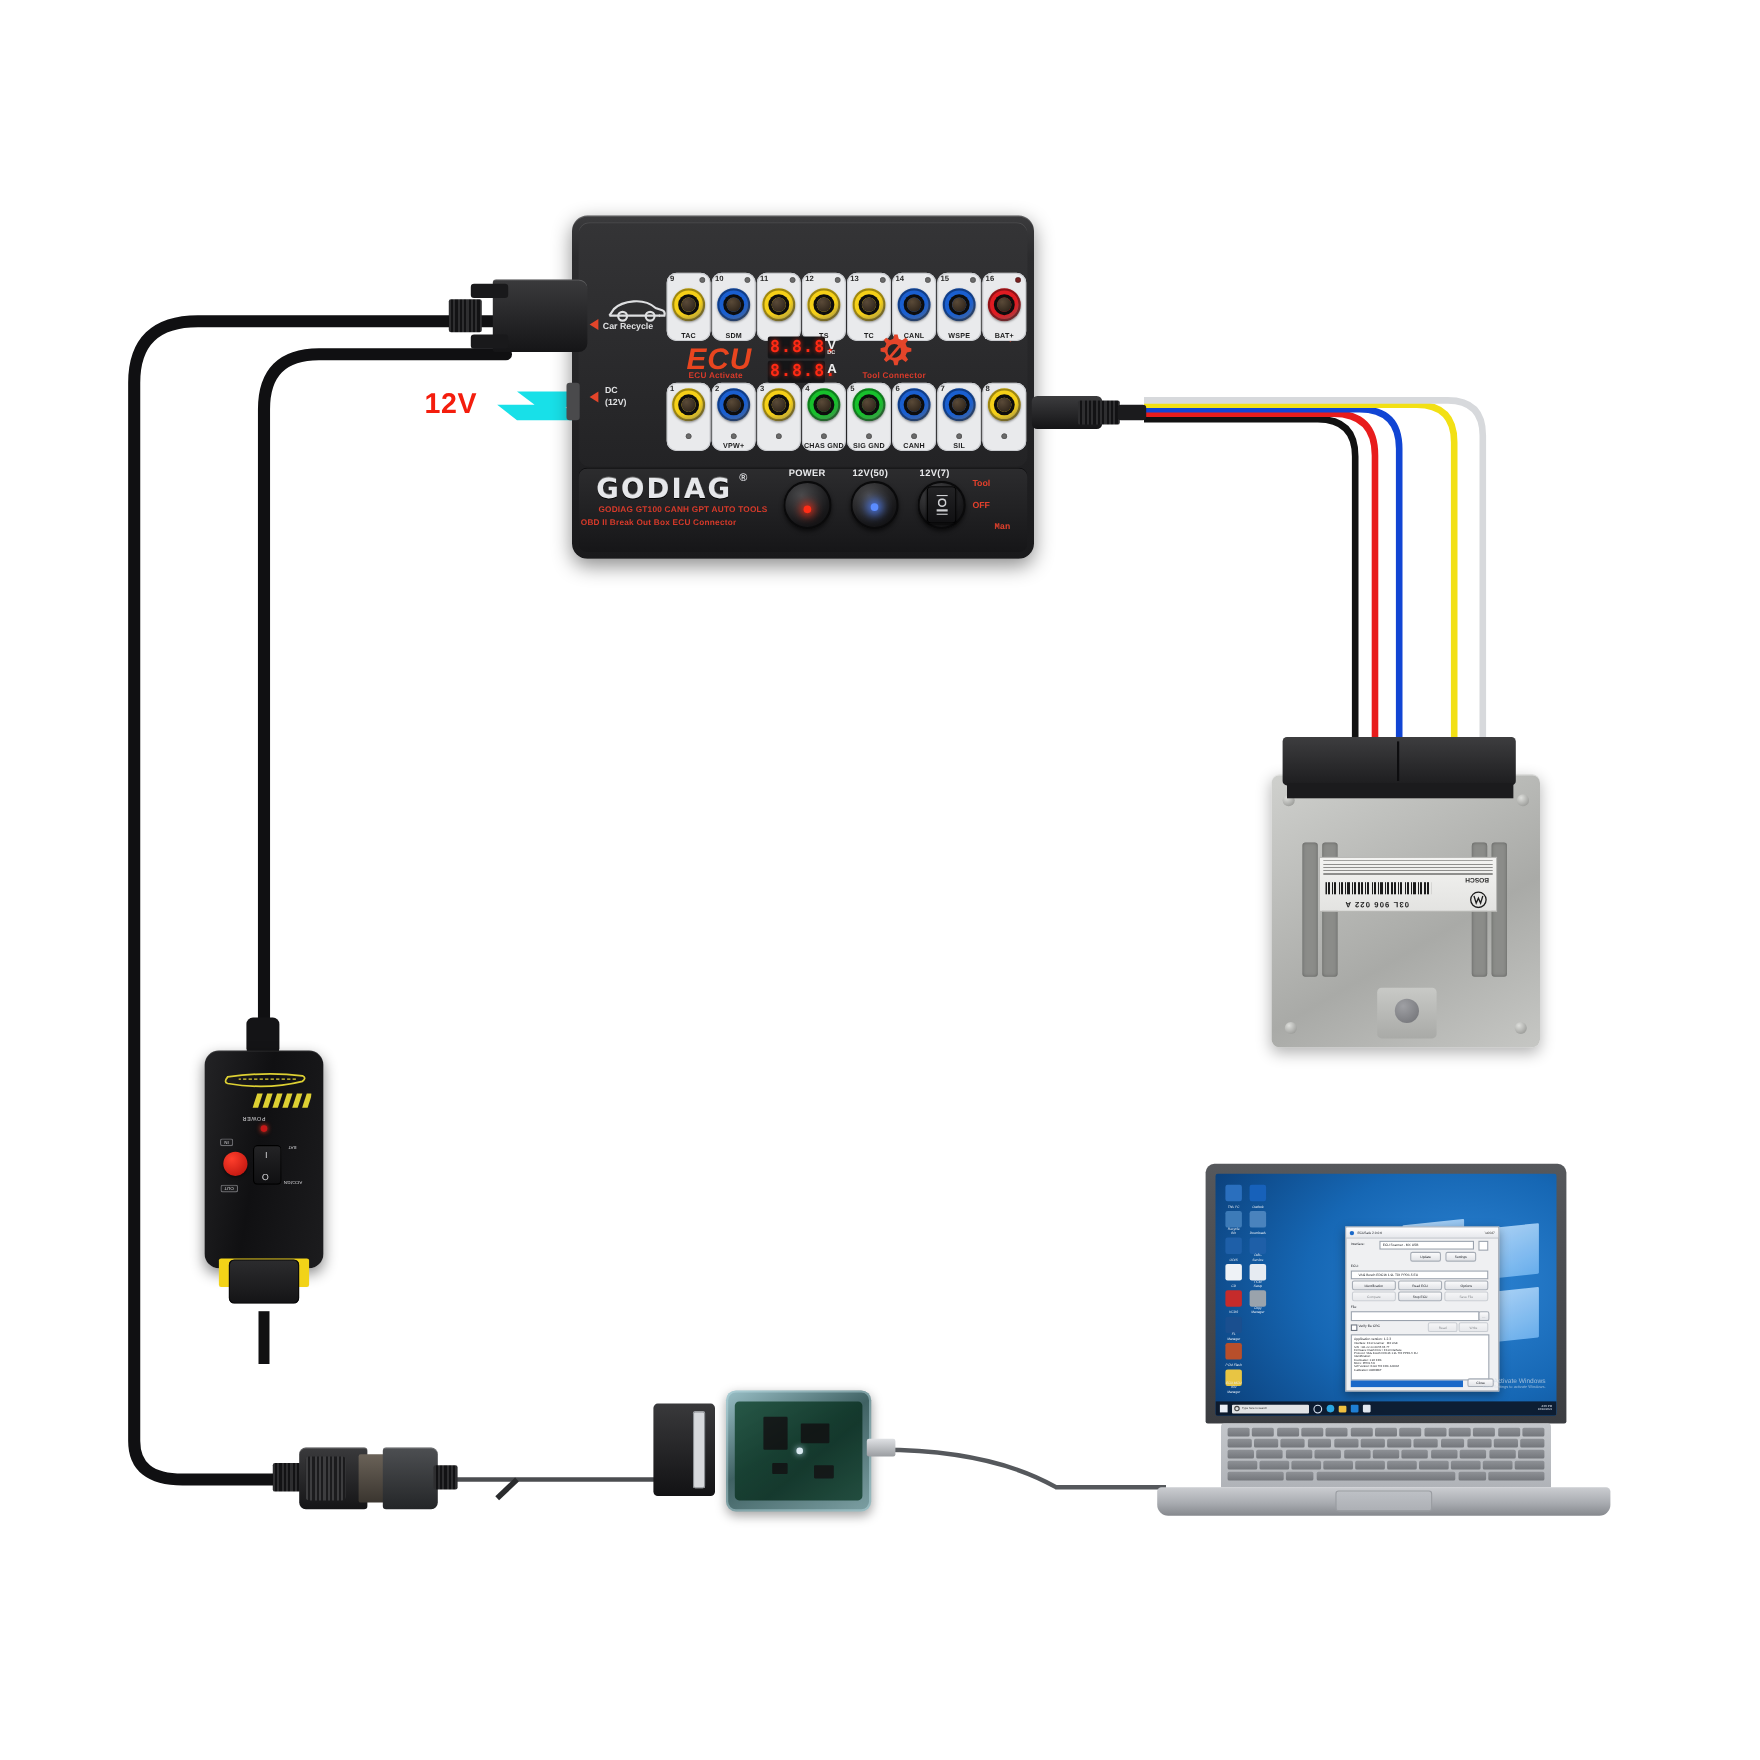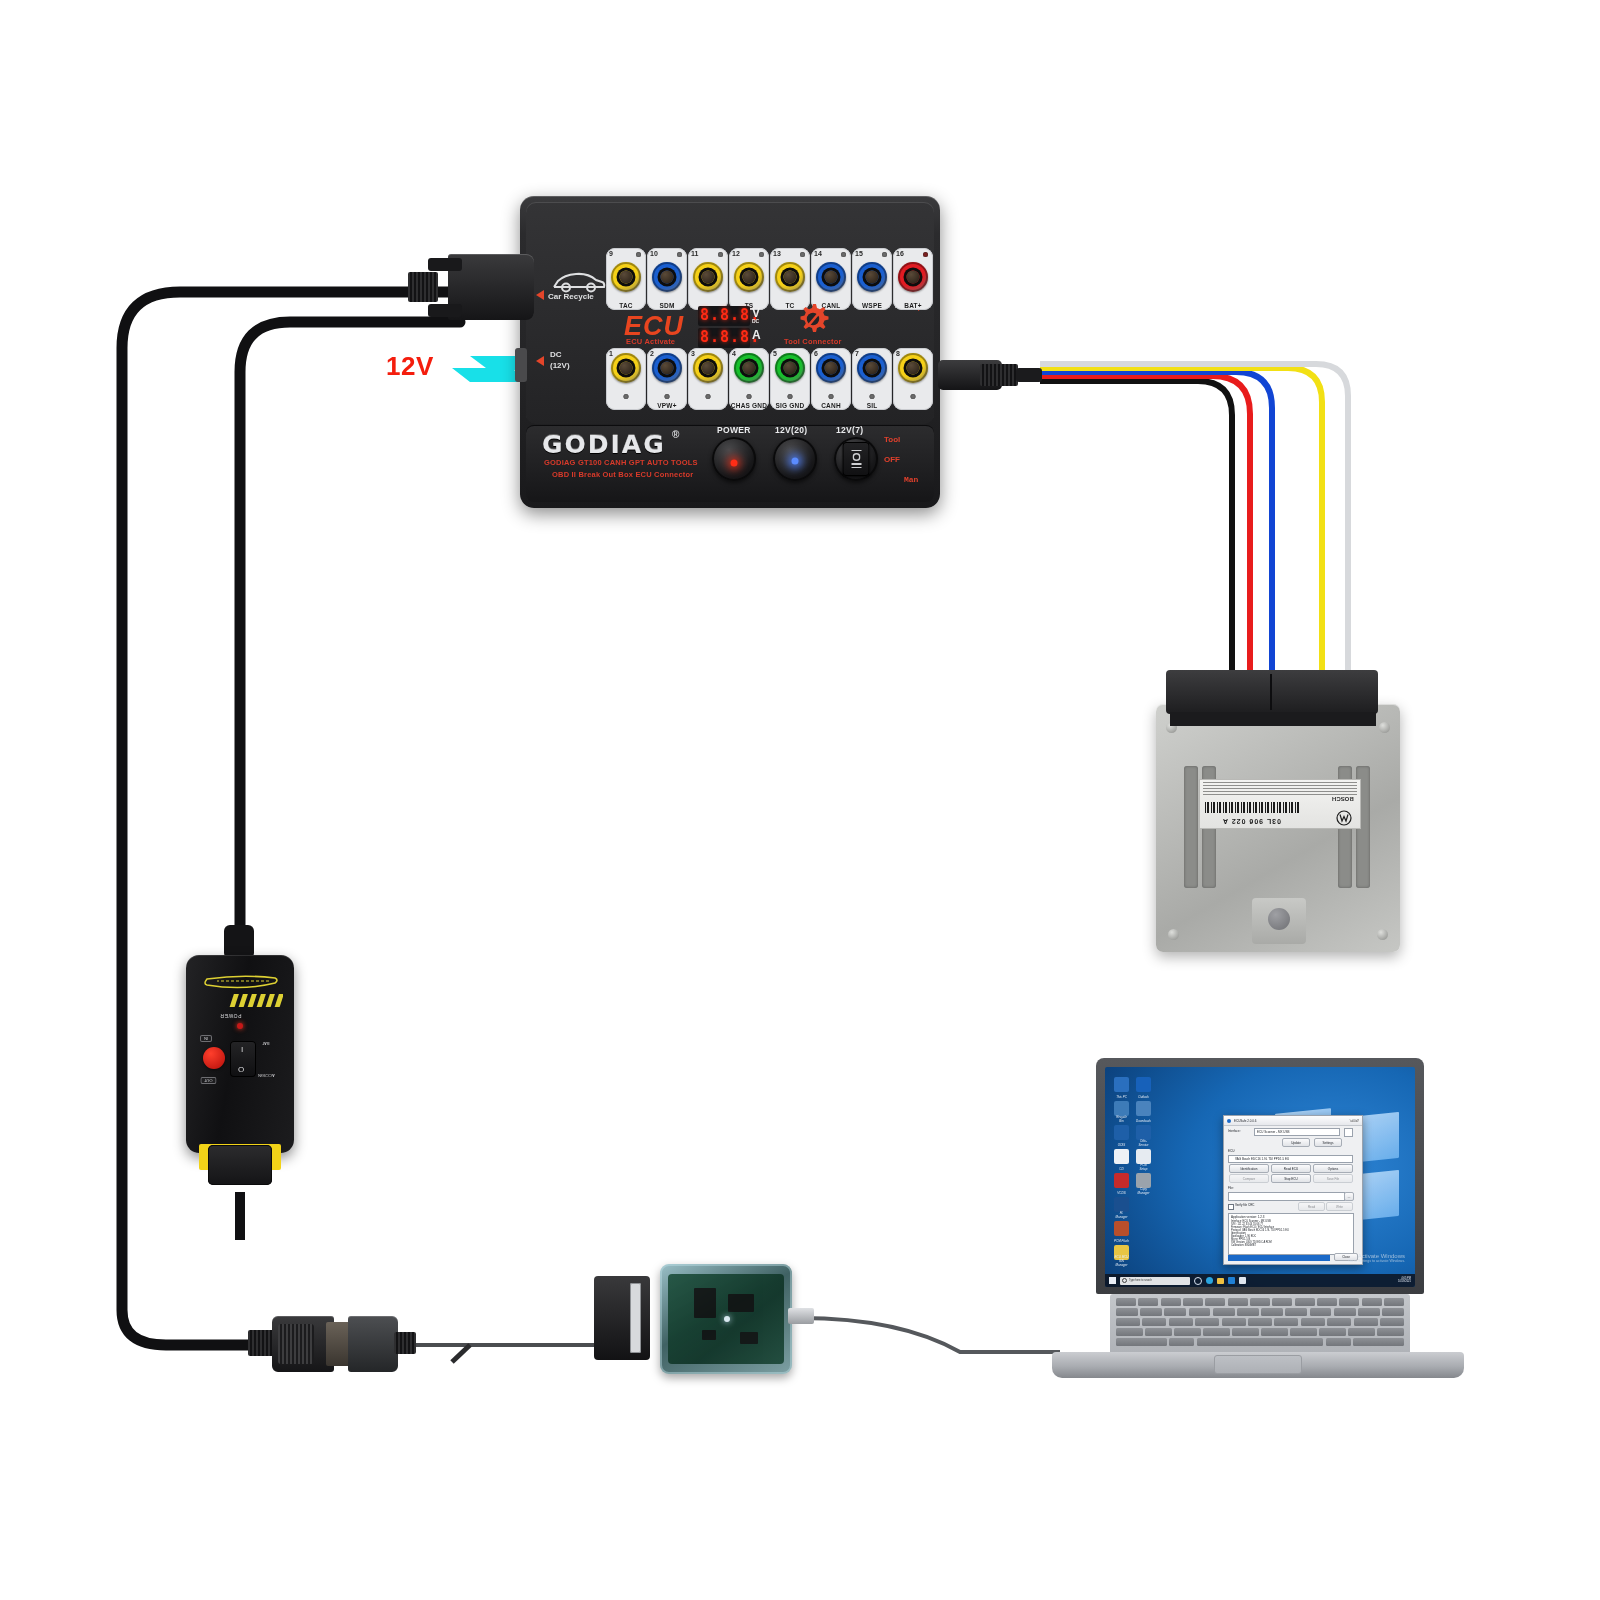--- a/index.html
+++ b/index.html
@@ -328,28 +328,28 @@
         <path d="M17 2 l3 0 1 4 3 1.3 3.4-2.3 2.1 2.1 -2.3 3.4 1.3 3 4 1 0 3 -4 1 -1.3 3 2.3 3.4 -2.1 2.1 -3.4-2.3 -3 1.3 -1 4 -3 0 -1-4 -3-1.3 -3.4 2.3 -2.1-2.1 2.3-3.4 -1.3-3 -4-1 0-3 4-1 1.3-3 -2.3-3.4 2.1-2.1 3.4 2.3 3-1.3z"></path>
       </g>
       <circle cx="17" cy="17" r="6.2" fill="#232325"></circle>
       <path d="M12 24 L23 11" stroke="#e4452a" stroke-width="2.6" fill="none"></path>
     </svg>
     <div class="godiag-sub" style="left:264px;top:141px;font-size:7.5px;text-align:center;">Tool Connector</div>
 
     <div class="godiag-word" style="left:22px;top:234px;">GODIAG</div>
     <div class="abs" style="left:152px;top:233px;color:#dcdde0;font-size:10px;font-weight:bold;">®</div>
     <div class="godiag-sub" style="left:24px;top:262px;">GODIAG GT100 CANH GPT AUTO TOOLS</div>
-    <div class="godiag-sub" style="left:32px;top:274px;">OBD II Break Out Box ECU Connector</div>
+    <div class="godiag-sub" style="left:8px;top:274px;">OBD II Break Out Box ECU Connector</div>
 
     <div class="sw-lbl" style="left:197px;top:229px;">POWER</div>
     <div class="sw" style="left:192px;top:241px;width:44px;height:44px;">
       <div class="dot-red"></div>
     </div>
 
-    <div class="sw-lbl" style="left:255px;top:229px;">12V(20)</div>
+    <div class="sw-lbl" style="left:255px;top:229px;">12V(50)</div>
     <div class="sw" style="left:253px;top:241px;width:44px;height:44px;">
       <div class="dot-blue"></div>
     </div>
 
     <div class="sw-lbl" style="left:316px;top:229px;">12V(7)</div>
     <div class="sw" style="left:314px;top:241px;width:44px;height:44px;">
       <div class="rocker">
         <i style="width:10px;height:1.6px;"></i>
         <i style="width:8px;height:8px;border-radius:50%;background:transparent;box-shadow:inset 0 0 0 1.5px #cfd0d3;"></i>
         <i style="width:10px;height:1.6px;"></i>

